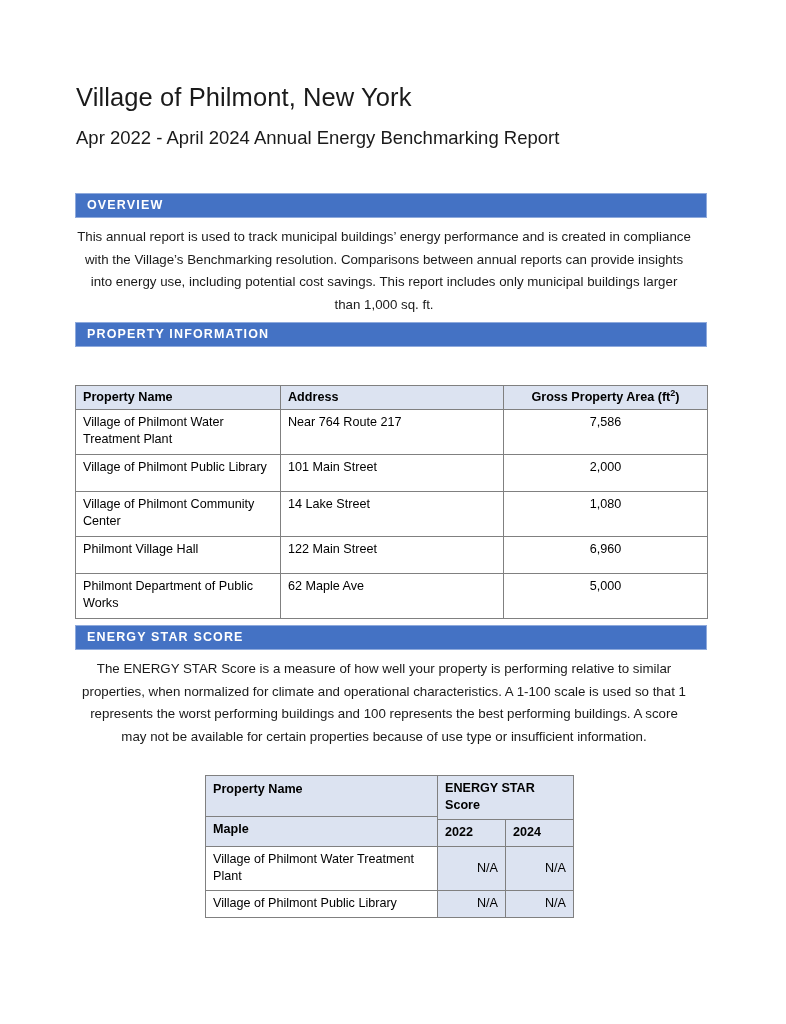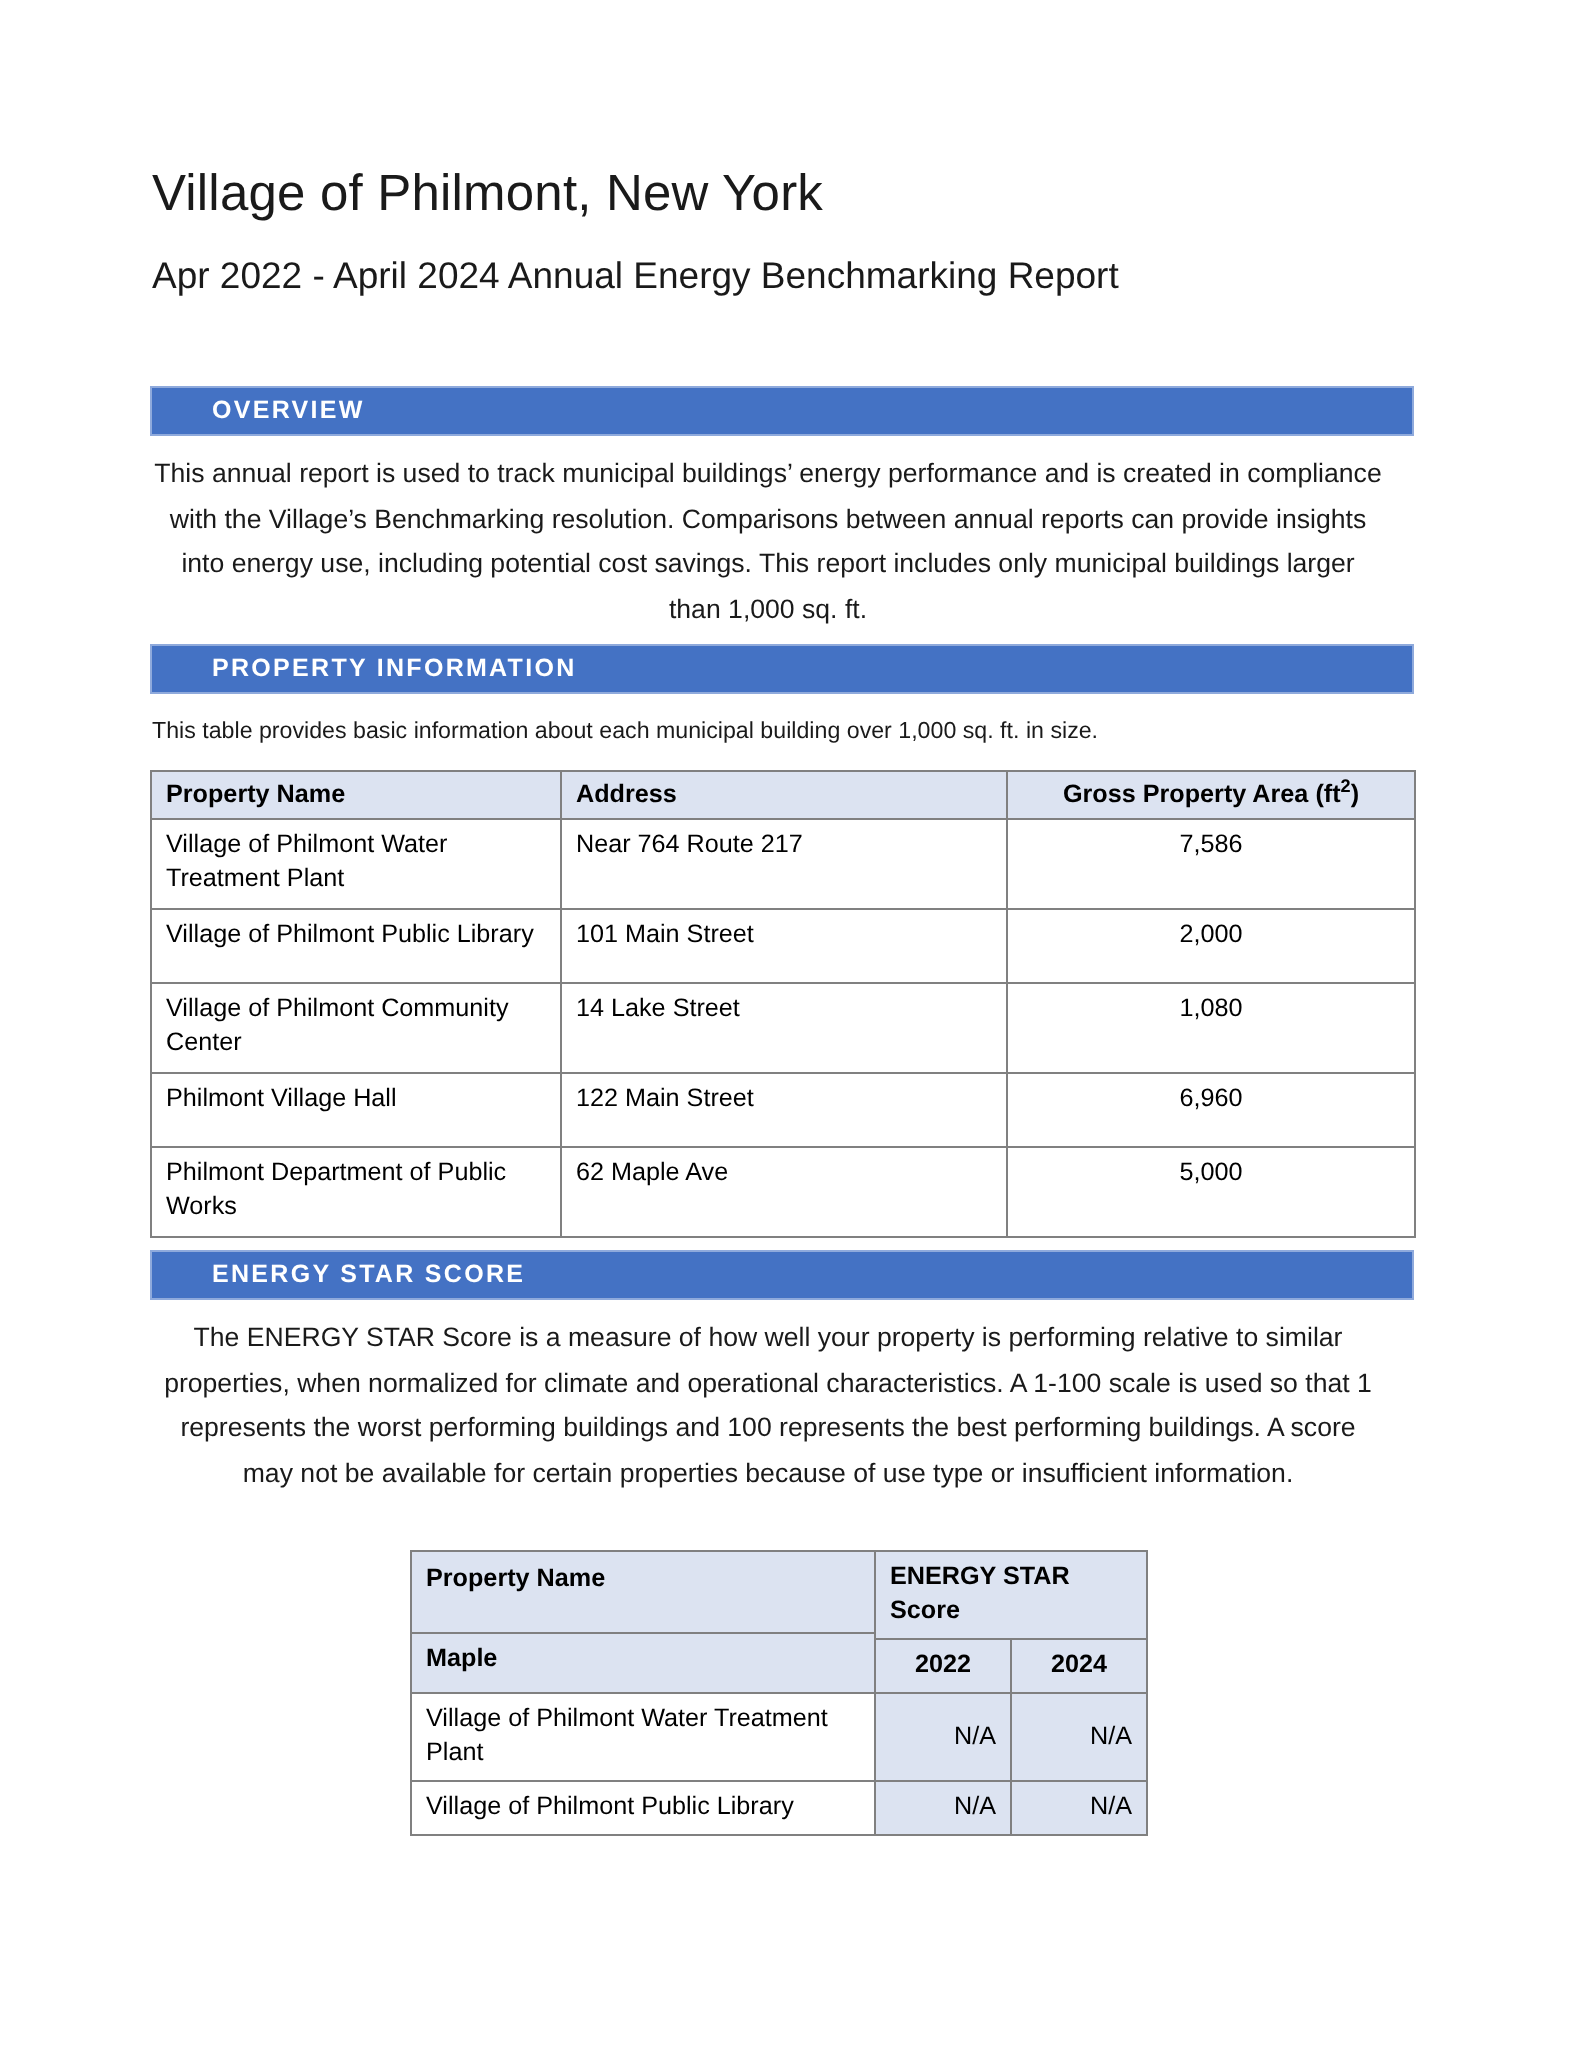--- a/index.html
+++ b/index.html
@@ -48,21 +48,20 @@
   .section-bar {
     position: absolute;
     left: 75px;
     width: 632px;
     height: 25px;
     background: #4472c4;
     border: 1px solid #8faadc;
     box-sizing: border-box;
     display: flex;
     align-items: center;
-    padding-left: 19px;
   }
   .section-bar .section-label {
     color: #ffffff;
     font-size: 12.5px;
     font-weight: 700;
     letter-spacing: 1.15px;
     padding-left: 11px;
     line-height: 1;
   }
   #bar-overview   { top: 193px; }
@@ -151,21 +150,21 @@
     box-sizing: border-box;
     padding: 4px 7px 5px 7px;
   }
   #score-table th {
     background: #dce3f1;
     font-weight: 700;
     text-align: left;
     vertical-align: top;
   }
   #score-table th.year-head {
-    text-align: center;
+    text-align: left;
     vertical-align: middle;
   }
   #score-table td.name-cell {
     background: #ffffff;
     text-align: left;
     vertical-align: top;
   }
   #score-table td.score-cell {
     background: #dce3f1;
     text-align: right;
@@ -185,21 +184,20 @@
   <div class="doc-subtitle">Apr 2022 - April 2024 Annual Energy Benchmarking Report</div>
 
   <div class="section-bar" id="bar-overview">
     <span class="section-label">OVERVIEW</span>
   </div>
   <div class="body-para" id="para-overview">This annual report is used to track municipal buildings’ energy performance and is created in compliance with the Village’s Benchmarking resolution.  Comparisons between annual reports can provide insights into energy use, including potential cost savings. This report includes only municipal buildings larger than 1,000 sq. ft.</div>
 
   <div class="section-bar" id="bar-property">
     <span class="section-label">PROPERTY INFORMATION</span>
   </div>
-  <div class="small-note">This table provides basic information about each municipal building over 1,000 sq. ft. in size.</div>
 
   <table id="property-table">
     <colgroup>
       <col class="col-w-name">
       <col class="col-w-addr">
       <col class="col-w-area">
     </colgroup>
     <thead>
       <tr>
         <th class="col-name">Property Name</th>

